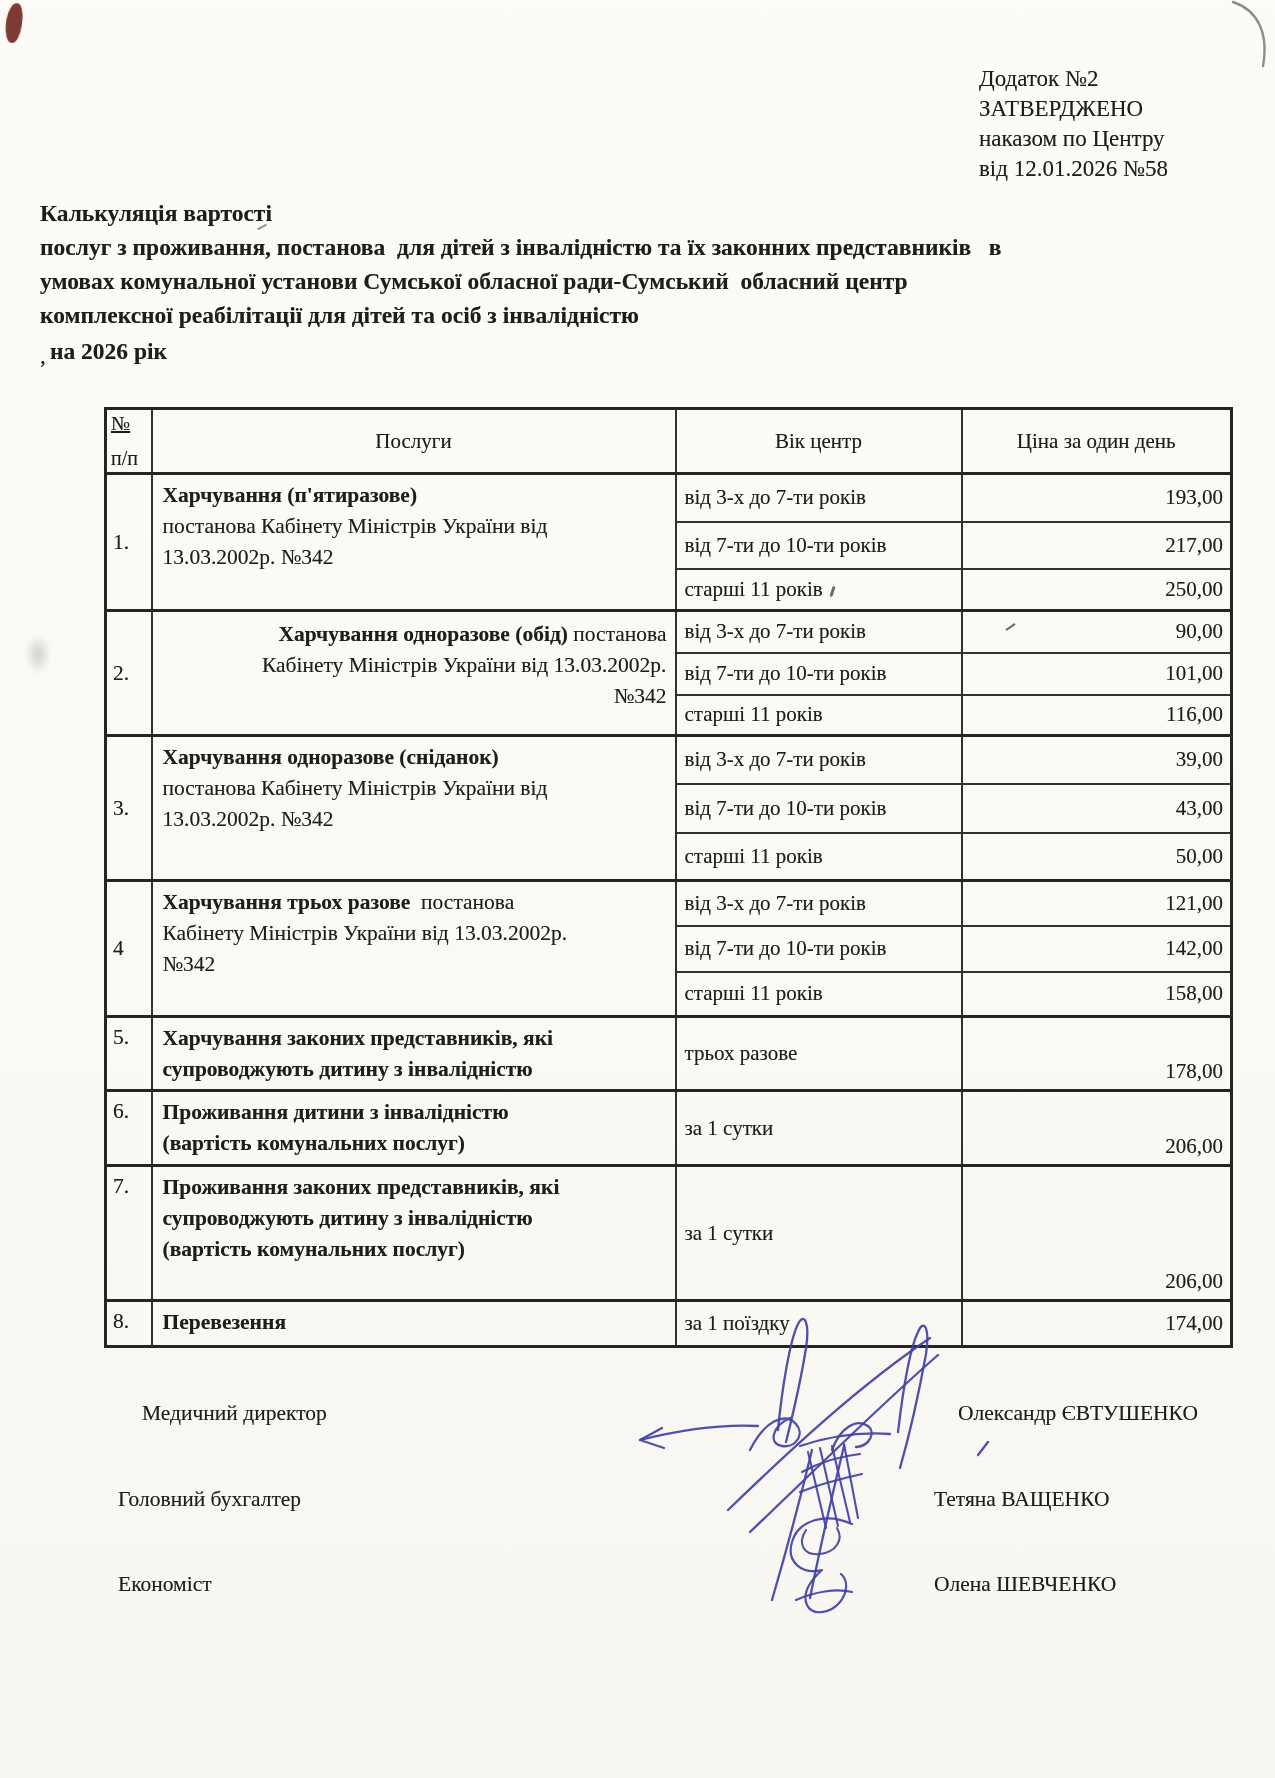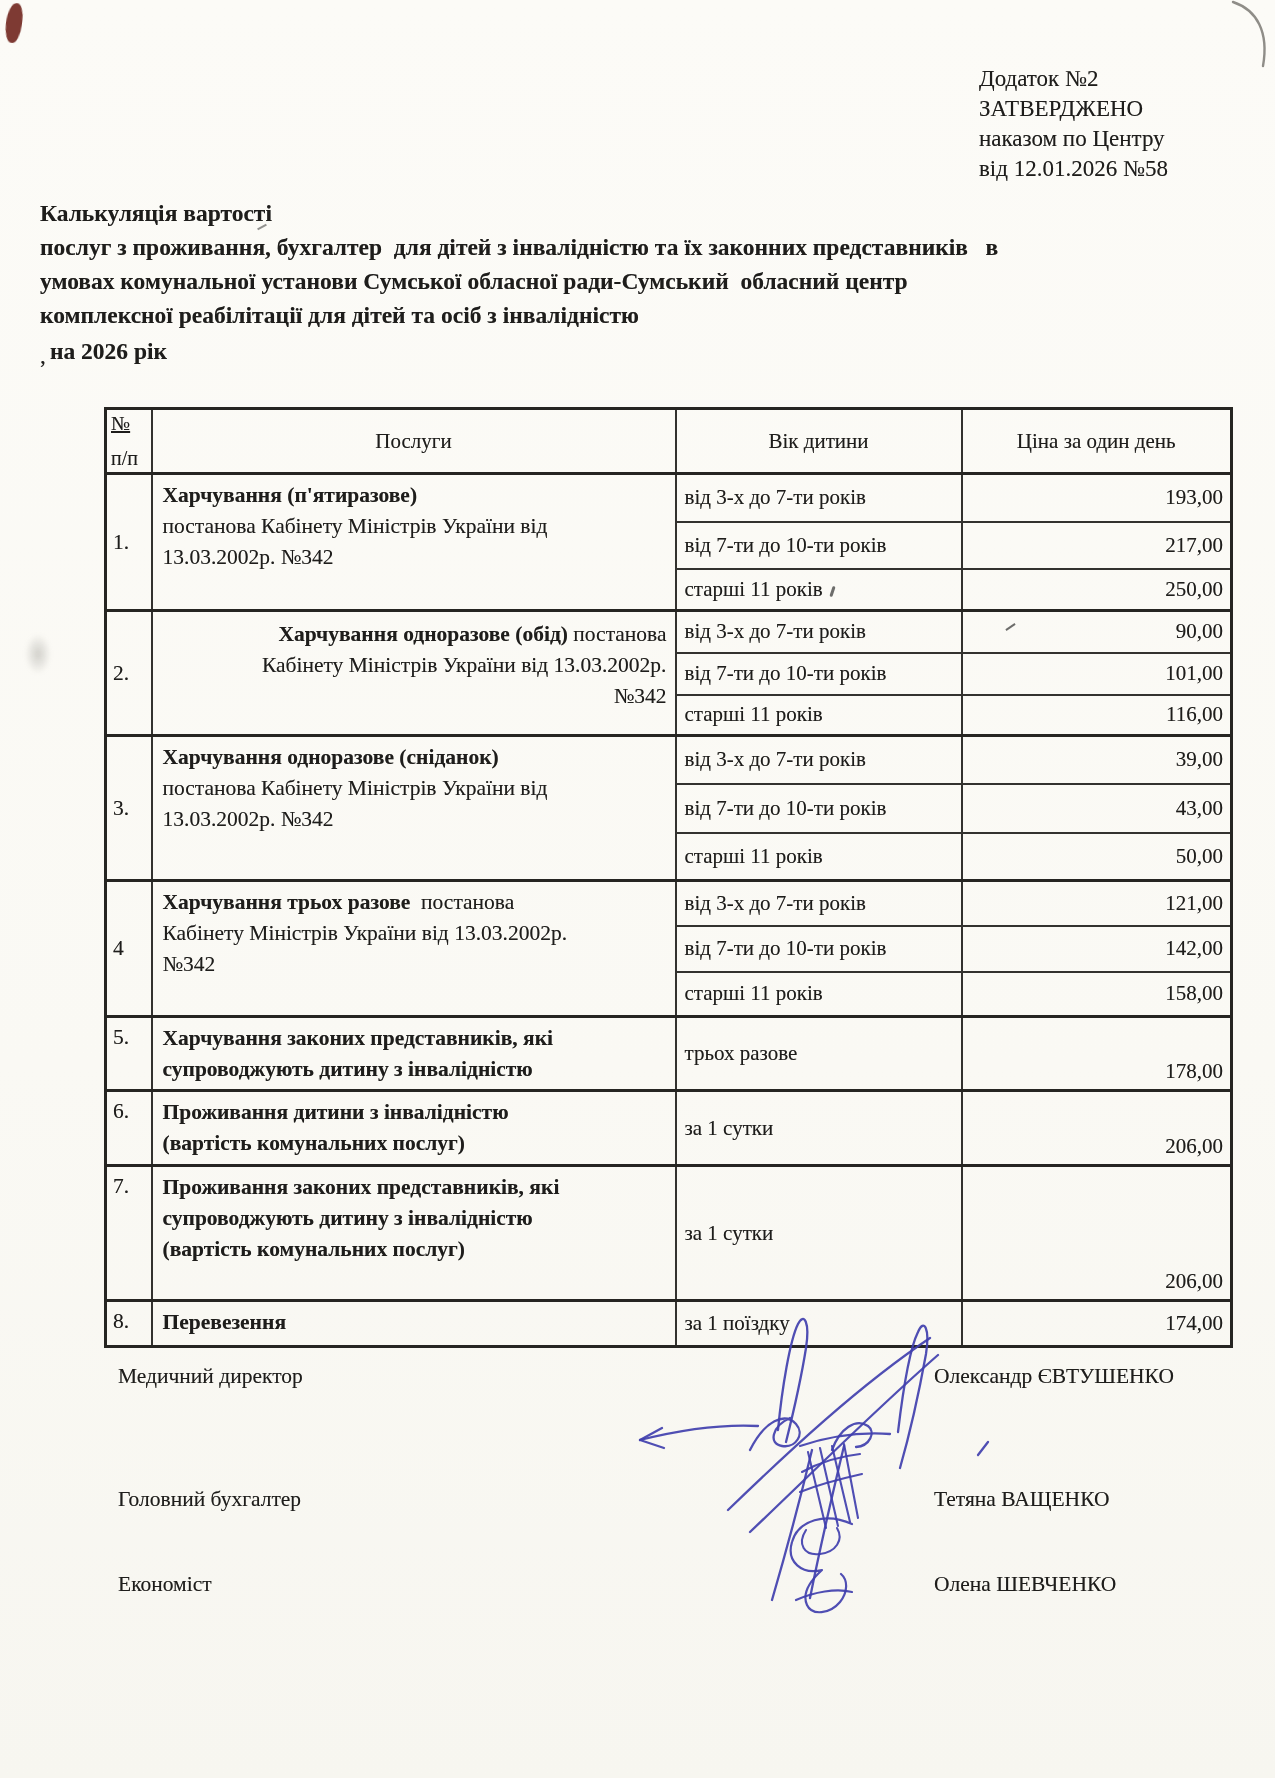--- a/index.html
+++ b/index.html
@@ -52,21 +52,21 @@
   .b{font-weight:700;}
   td.age{vertical-align:middle;text-align:left;padding-left:8px;}
   td.price{vertical-align:middle;text-align:right;padding-right:7px;}
   td.price.bottom{vertical-align:bottom;padding-bottom:5px;padding-left:7px;}
   
   .signatures{position:absolute;left:600px;top:1300px;z-index:5;}
   .signatures path{fill:none;stroke:#403fae;stroke-linecap:round;stroke-linejoin:round;opacity:.92;}
   
   .f-role{position:absolute;left:118px;font-size:21.5px;}
   .f-name{position:absolute;left:934px;font-size:21.5px;}
-  .fy1{top:1364px;} .fy2{top:1487px;} .fy3{top:1552px;margin-top:20px;}
+  .fy1{top:1401px;margin-left:24px;} .fy2{top:1487px;} .fy3{top:1552px;margin-top:20px;}
 </style>
 </head>
 <body>
 
 <div class="page">
 
   <div class="corner-blob"></div>
   <svg class="corner-curve" width="50" height="70" viewBox="0 0 50 70">
     <path d="M8,2 C32,10 44,32 38,66" fill="none" stroke="#8f8d88" stroke-width="2.4" stroke-linecap="round"></path>
   </svg>
@@ -77,21 +77,21 @@
 
   <div class="approval">
     <div>Додаток №2</div>
     <div>ЗАТВЕРДЖЕНО</div>
     <div>наказом по Центру</div>
     <div>від 12.01.2026 №58</div>
   </div>
 
   <div class="title">
     <div class="tl">Калькуляція вартості</div>
-    <div class="tl">послуг з проживання, бухгалтер  для дітей з інвалідністю та їх законних представників   в</div>
+    <div class="tl">послуг з проживання, постанова  для дітей з інвалідністю та їх законних представників   в</div>
     <div class="tl">умовах комунальної установи Сумської обласної ради-Сумський  обласний центр</div>
     <div class="tl">комплексної реабілітації для дітей та осіб з інвалідністю</div>
     <div class="tl year-line"><span class="year-mark">,</span><span>на 2026 рік</span></div>
   </div>
 
   <table class="cost">
     <colgroup>
       <col style="width:46px">
         <col style="width:524px">
         <col style="width:286px">
@@ -99,21 +99,21 @@
     </colgroup>
     <thead>
       <tr style="height:64px">
         <th class="h-num">
           <div class="nh">
               <span class="nh-top">№</span>
               <span class="nh-bot">п/п</span>
             </div>
         </th>
         <th>Послуги</th>
-        <th>Вік дитини</th>
+        <th>Вік центр</th>
         <th>Ціна за один день</th>
       </tr>
     </thead>
     <tbody>
 
       <tr class="gstart" style="height:48px">
         <td class="num" rowspan="3">1.</td>
         <td class="svc" rowspan="3">
           <div class="ln"><span class="b">Харчування (п'ятиразове)</span><span></span></div>
           <div class="ln"><span class="b"></span><span>постанова Кабінету Міністрів України від</span></div>

